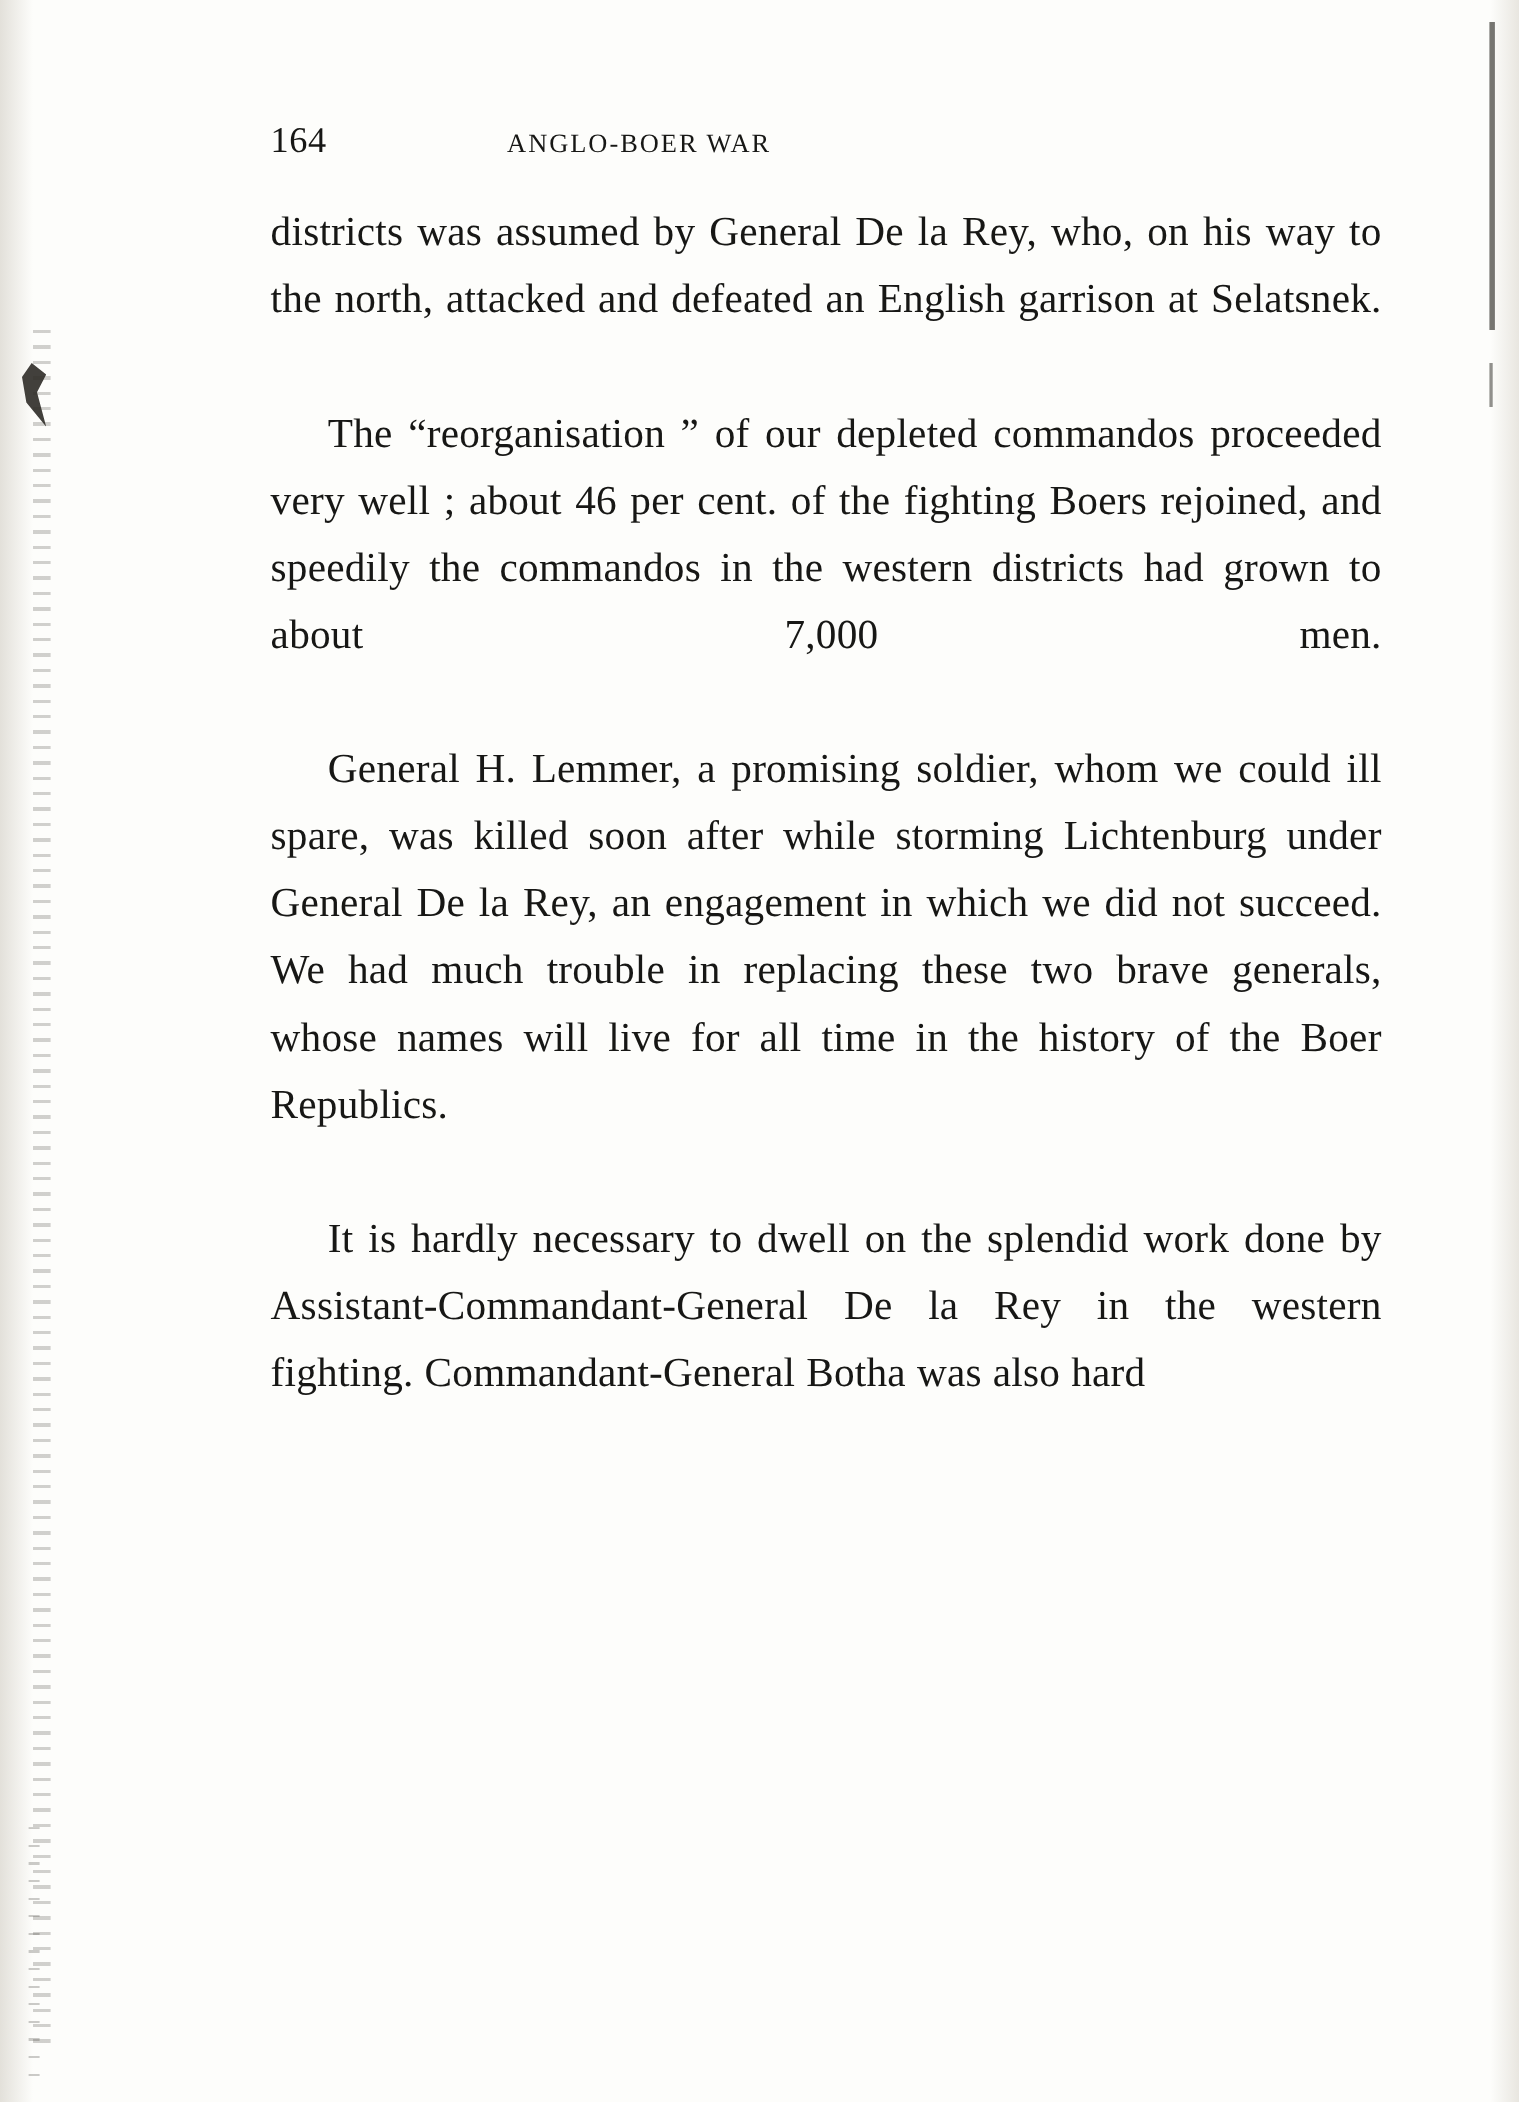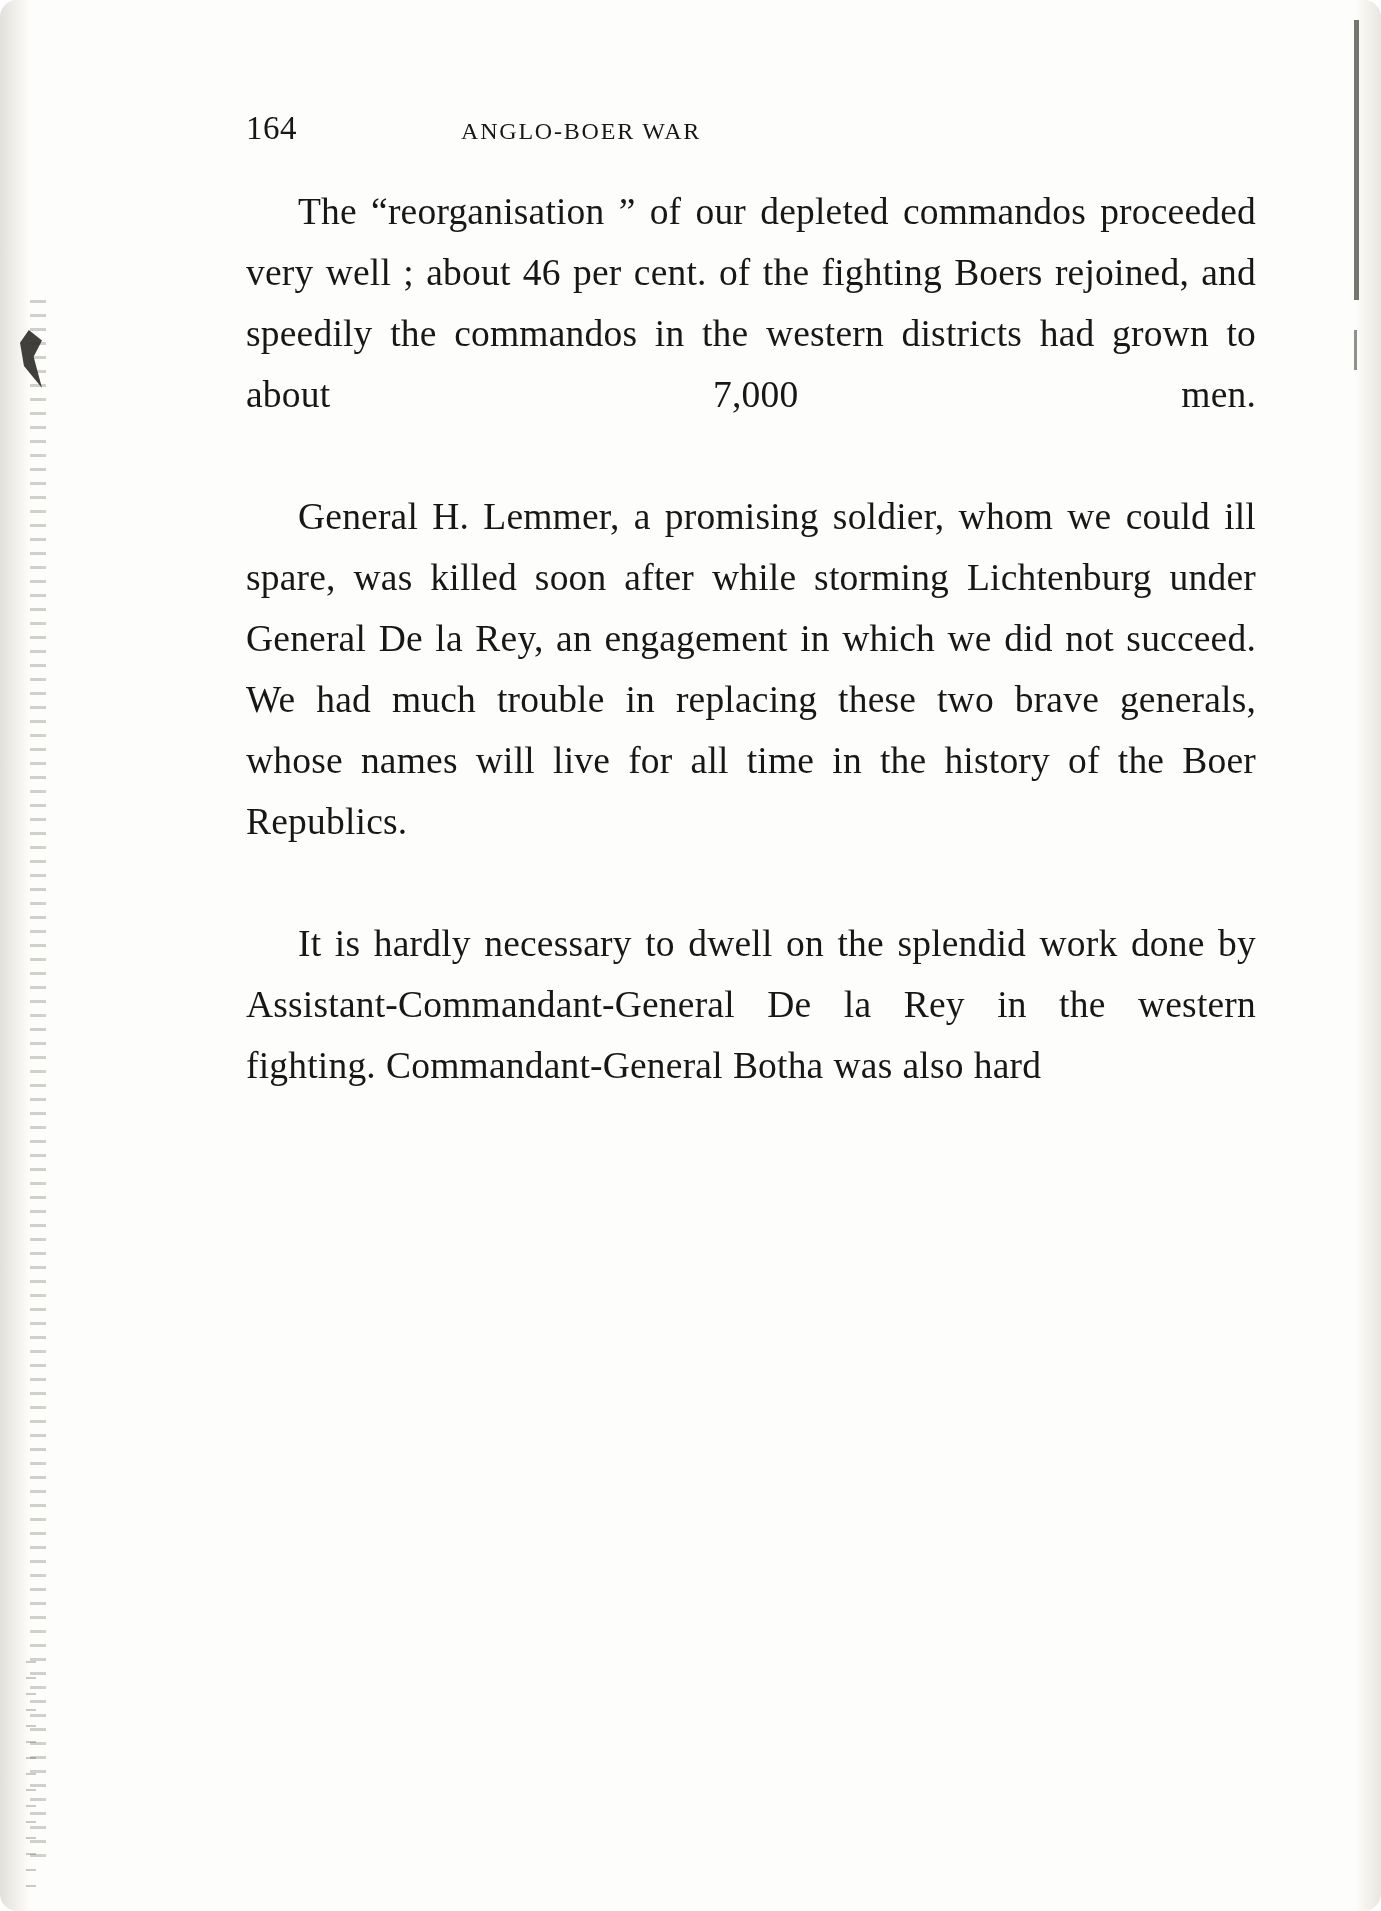--- a/index.html
+++ b/index.html
@@ -8,21 +8,20 @@
     background: #ffffff;
   }
   .page {
     position: relative;
     width: 1381px;
     height: 1911px;
     background: #fdfdfb;
     overflow: hidden;
     font-family: "Liberation Serif", serif;
     color: #171715;
-    border-radius: 17px;
   }
 
   
   .scan-edge-left {
     position: absolute;
     left: 0; top: 0;
     width: 30px; height: 100%;
     background: linear-gradient(to right, #dedbd4, #fdfdfb);
     opacity: .85;
   }
@@ -143,18 +142,19 @@
   <div class="scan-bar-right2"></div>
   <div class="scan-dots-bottom"></div>
 
   <div class="content">
 
     <div class="header-row">
       <div class="folio">164</div>
       <div class="running-head">ANGLO-BOER  WAR</div>
     </div>
 
+    <p class="body-par">districts was assumed by General De la Rey, who, on his way to the north, attacked and defeated an English garrison at Selatsnek.</p>
     <p class="body-par indent">The “reorganisation ” of our depleted commandos proceeded very well ; about 46 per cent. of the fighting Boers rejoined, and speedily the commandos in the western districts had grown to about 7,000 men.</p>
     <p class="body-par indent">General H. Lemmer, a promising soldier, whom we could ill spare, was killed soon after while storming Lichtenburg under General De la Rey, an engagement in which we did not succeed.  We had much trouble in replacing these two brave generals, whose names will live for all time in the history of the Boer Republics.</p>
     <p class="body-par indent no-stretch">It is hardly necessary to dwell on the splendid work done by Assistant-Commandant-General De la Rey in the western fighting. Commandant-General Botha was also hard</p>
 
   </div>
 </div>
 
 </body></html>

